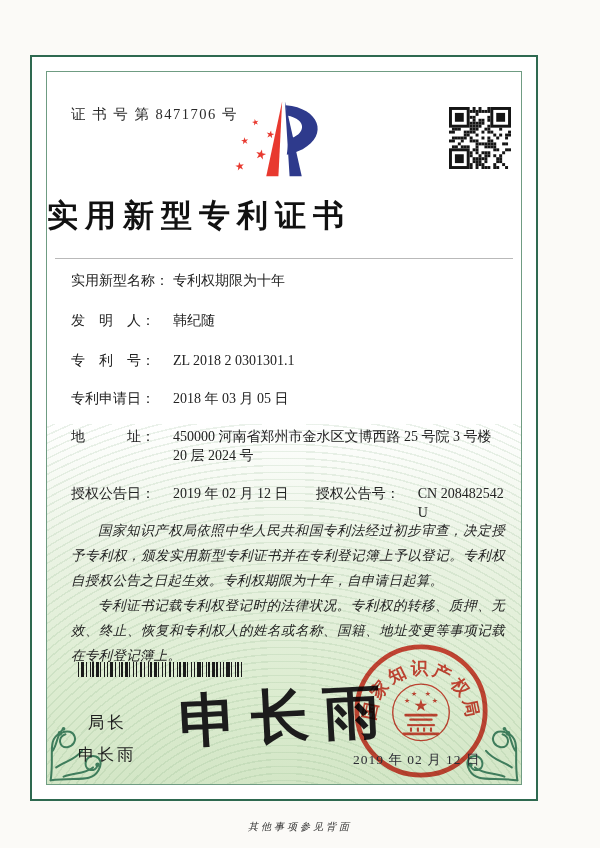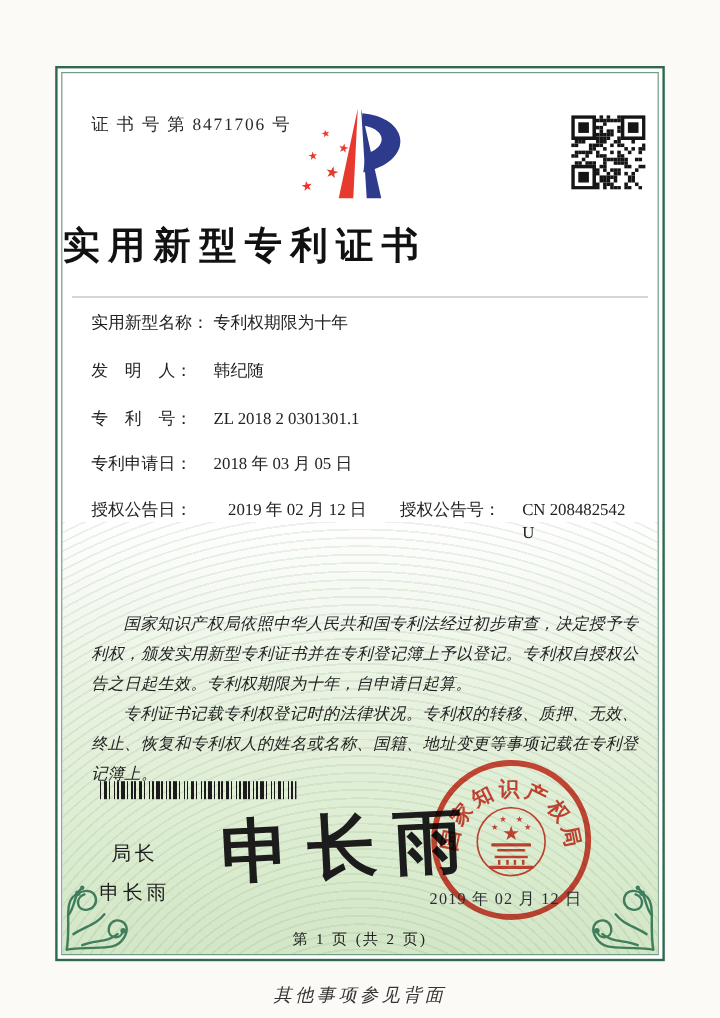--- a/index.html
+++ b/index.html
@@ -9,23 +9,23 @@
     background:#fbfaf7;
     font-family:"Liberation Serif","DejaVu Serif",serif;
     color:#222;
     position:relative;
     overflow:hidden;
   }
   .page{ position:absolute; inset:0; }
 
   
   .cert-frame{
-    position:absolute; left:46px; top:55px; width:508px; height:746px;
+    position:absolute; left:30px; top:55px; width:508px; height:746px;
     border:2px solid #2e6950;
-    padding:3px;
+    padding:14px;
     background:#ffffff;
   }
   .cert-inner{
     position:relative; width:100%; height:100%;
     border:1px solid #6f9c82;
     background:#ffffff;
     overflow:hidden;
   }
   
   .guilloche{
@@ -55,21 +55,21 @@
     border-top:1px solid #b9b9b9; z-index:2;
   }
 
   .fields{ position:absolute; left:24px; right:14px; top:199px; z-index:2; font-size:14px; }
   .field-row{ display:flex; line-height:19px; margin-bottom:19px;justify-content:center; }
   .field-row.tall{ margin-bottom:21px; }
   .f-label{ flex:0 0 102px; white-space:nowrap; }
   .f-value{ flex:1; }
   .grant-row{ display:flex; line-height:19px; }
   .grant-pair{ display:flex; }
-  .grant-pair.first{ width:258px;gap:12px; }
+  .grant-pair.first{ width:258px; }
   .grant-pair .f-label{ flex:0 0 102px; }
 
   .paras{
     position:absolute; left:24px; right:16px; top:447px; z-index:2;
     font-size:13.5px; line-height:1.85; font-style:italic; letter-spacing:.3px;
     text-align:justify;
   }
   .paras p{ text-indent:2em;font-family:Liberation Serif, serif; }
 
   .barcode{
@@ -97,21 +97,21 @@
   }
 
   .page-no{ position:absolute; left:0; right:0; top:714px; text-align:center; font-size:12.5px; letter-spacing:2px; z-index:2; color:#222; }
 
   .corner{ position:absolute; width:92px; height:92px; z-index:1; }
   .corner.bl{ left:0; bottom:0; }
   .corner.br{ right:0; bottom:0; transform:scaleX(-1); }
 
   .back-note{
     position:absolute; left:0; right:0; top:820px; text-align:center;
-    font-size:15px; letter-spacing:3px; color:#333; font-style:italic;
+    font-size:10px; letter-spacing:3px; color:#333; font-style:italic;
   }
 </style>
 </head>
 <body>
 
 <div class="page">
   <div class="cert-frame">
     <div class="cert-inner">
 
       <div class="guilloche"></div>
@@ -293,20 +293,24 @@
           <span class="f-value">韩纪随</span>
         </div>
         <div class="field-row">
           <span class="f-label">专　利　号：</span>
           <span class="f-value">ZL 2018 2 0301301.1</span>
         </div>
         <div class="field-row">
           <span class="f-label">专利申请日：</span>
           <span class="f-value">2018 年 03 月 05 日</span>
         </div>
+        <div class="field-row">
+          <span class="f-label">地　　　址：</span>
+          <span class="f-value" style="max-width:352px">450000 河南省郑州市金水区文博西路 25 号院 3 号楼 20 层 2024 号</span>
+        </div>
         <div class="grant-row">
           <span class="grant-pair first">
             <span class="f-label">授权公告日：</span>
             <span>2019 年 02 月 12 日</span>
           </span>
           <span class="grant-pair">
             <span class="f-label">授权公告号：</span>
             <span>CN 208482542 U</span>
           </span>
         </div>

